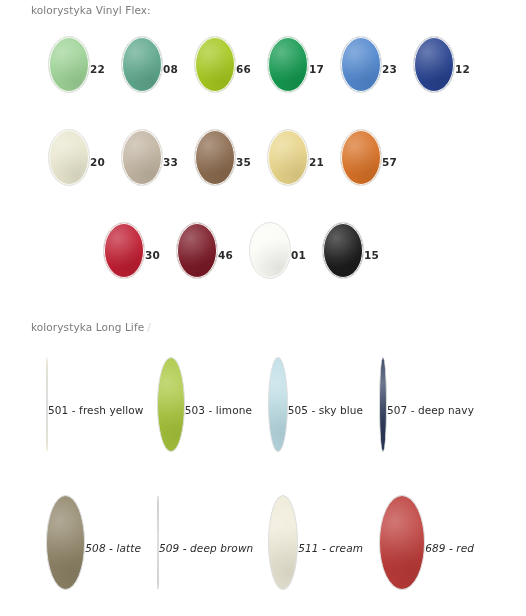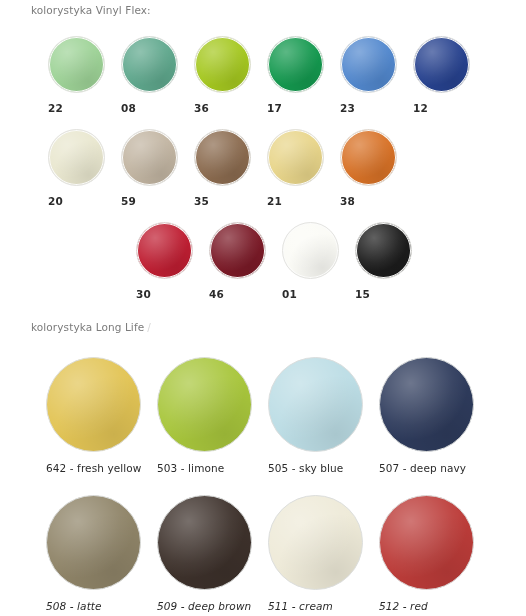--- a/index.html
+++ b/index.html
@@ -38,21 +38,22 @@
   }
 
   
   .swatch-row {
     position: absolute;
     display: flex;
   }
 
   .swatch {
     display: flex;
-    flex-direction: column;
+    flex-direction: row;
+    align-items: center;
   }
 
   .disc {
     border-radius: 50%;
     box-sizing: border-box;
     background-repeat: no-repeat;
   }
 
   
   .sm .disc {
@@ -79,21 +80,21 @@
     margin-top: 10px;
     font-size: 10.5px;
     color: #2b2b2b;
     letter-spacing: 0.1px;
     white-space: nowrap;
   }
 
   
   .row-v1 { left: 48px; top: 36px; }
   .row-v2 { left: 48px; top: 129px; }
-  .row-v3 { left: 136px; top: 222px; }
+  .row-v3 { left: 103px; top: 222px; }
   .row-v1 .swatch, .row-v2 .swatch, .row-v3 .swatch {
     width: 57px;
     margin-right: 16px;
   }
 
   
   .row-l1 { left: 46px; top: 357px; }
   .row-l2 { left: 46px; top: 495px; font-style: italic; }
   .row-l1 .swatch, .row-l2 .swatch {
     width: 95px;
@@ -113,21 +114,21 @@
     <div class="swatch">
       <div class="disc" style="background: radial-gradient(circle at 33% 27%, rgba(255, 255, 255, 0.3), rgba(255, 255, 255, 0.06) 46%, rgba(255, 255, 255, 0) 62%), radial-gradient(circle at 72% 82%, rgba(0, 0, 0, 0.1), rgba(0, 0, 0, 0) 58%), rgb(158, 211, 151);"></div>
       <div class="caption">22</div>
     </div>
     <div class="swatch">
       <div class="disc" style="background: radial-gradient(circle at 33% 27%, rgba(255, 255, 255, 0.3), rgba(255, 255, 255, 0.06) 46%, rgba(255, 255, 255, 0) 62%), radial-gradient(circle at 72% 82%, rgba(0, 0, 0, 0.1), rgba(0, 0, 0, 0) 58%), rgb(95, 168, 141);"></div>
       <div class="caption">08</div>
     </div>
     <div class="swatch">
       <div class="disc" style="background: radial-gradient(circle at 33% 27%, rgba(255, 255, 255, 0.3), rgba(255, 255, 255, 0.06) 46%, rgba(255, 255, 255, 0) 62%), radial-gradient(circle at 72% 82%, rgba(0, 0, 0, 0.1), rgba(0, 0, 0, 0) 58%), rgb(165, 200, 32);"></div>
-      <div class="caption">36</div>
+      <div class="caption">66</div>
     </div>
     <div class="swatch">
       <div class="disc" style="background: radial-gradient(circle at 33% 27%, rgba(255, 255, 255, 0.3), rgba(255, 255, 255, 0.06) 46%, rgba(255, 255, 255, 0) 62%), radial-gradient(circle at 72% 82%, rgba(0, 0, 0, 0.1), rgba(0, 0, 0, 0) 58%), rgb(20, 153, 79);"></div>
       <div class="caption">17</div>
     </div>
     <div class="swatch">
       <div class="disc" style="background: radial-gradient(circle at 33% 27%, rgba(255, 255, 255, 0.3), rgba(255, 255, 255, 0.06) 46%, rgba(255, 255, 255, 0) 62%), radial-gradient(circle at 72% 82%, rgba(0, 0, 0, 0.1), rgba(0, 0, 0, 0) 58%), rgb(82, 136, 206);"></div>
       <div class="caption">23</div>
     </div>
     <div class="swatch">
@@ -136,33 +137,33 @@
     </div>
   </div>
 
   <div class="swatch-row sm row-v2">
     <div class="swatch">
       <div class="disc" style="background: radial-gradient(circle at 33% 27%, rgba(255, 255, 255, 0.3), rgba(255, 255, 255, 0.06) 46%, rgba(255, 255, 255, 0) 62%), radial-gradient(circle at 72% 82%, rgba(0, 0, 0, 0.1), rgba(0, 0, 0, 0) 58%), rgb(233, 231, 207);"></div>
       <div class="caption">20</div>
     </div>
     <div class="swatch">
       <div class="disc" style="background: radial-gradient(circle at 33% 27%, rgba(255, 255, 255, 0.3), rgba(255, 255, 255, 0.06) 46%, rgba(255, 255, 255, 0) 62%), radial-gradient(circle at 72% 82%, rgba(0, 0, 0, 0.1), rgba(0, 0, 0, 0) 58%), rgb(194, 181, 162);"></div>
-      <div class="caption">59</div>
+      <div class="caption">33</div>
     </div>
     <div class="swatch">
       <div class="disc" style="background: radial-gradient(circle at 33% 27%, rgba(255, 255, 255, 0.3), rgba(255, 255, 255, 0.06) 46%, rgba(255, 255, 255, 0) 62%), radial-gradient(circle at 72% 82%, rgba(0, 0, 0, 0.1), rgba(0, 0, 0, 0) 58%), rgb(139, 107, 79);"></div>
       <div class="caption">35</div>
     </div>
     <div class="swatch">
       <div class="disc" style="background: radial-gradient(circle at 33% 27%, rgba(255, 255, 255, 0.3), rgba(255, 255, 255, 0.06) 46%, rgba(255, 255, 255, 0) 62%), radial-gradient(circle at 72% 82%, rgba(0, 0, 0, 0.1), rgba(0, 0, 0, 0) 58%), rgb(232, 213, 138);"></div>
       <div class="caption">21</div>
     </div>
     <div class="swatch">
       <div class="disc" style="background: radial-gradient(circle at 33% 27%, rgba(255, 255, 255, 0.3), rgba(255, 255, 255, 0.06) 46%, rgba(255, 255, 255, 0) 62%), radial-gradient(circle at 72% 82%, rgba(0, 0, 0, 0.1), rgba(0, 0, 0, 0) 58%), rgb(216, 114, 39);"></div>
-      <div class="caption">38</div>
+      <div class="caption">57</div>
     </div>
   </div>
 
   <div class="swatch-row sm row-v3">
     <div class="swatch">
       <div class="disc" style="background: radial-gradient(circle at 33% 27%, rgba(255, 255, 255, 0.3), rgba(255, 255, 255, 0.06) 46%, rgba(255, 255, 255, 0) 62%), radial-gradient(circle at 72% 82%, rgba(0, 0, 0, 0.1), rgba(0, 0, 0, 0) 58%), rgb(191, 30, 50);"></div>
       <div class="caption">30</div>
     </div>
     <div class="swatch">
       <div class="disc" style="background: radial-gradient(circle at 33% 27%, rgba(255, 255, 255, 0.3), rgba(255, 255, 255, 0.06) 46%, rgba(255, 255, 255, 0) 62%), radial-gradient(circle at 72% 82%, rgba(0, 0, 0, 0.1), rgba(0, 0, 0, 0) 58%), rgb(123, 26, 39);"></div>
@@ -178,21 +179,21 @@
     </div>
   </div>
 
   <div class="section-title longlife">
     <span>kolorystyka Long Life</span><span class="title-tail">/</span>
   </div>
 
   <div class="swatch-row lg row-l1">
     <div class="swatch">
       <div class="disc" style="background: radial-gradient(circle at 33% 27%, rgba(255, 255, 255, 0.3), rgba(255, 255, 255, 0.06) 46%, rgba(255, 255, 255, 0) 62%), radial-gradient(circle at 72% 82%, rgba(0, 0, 0, 0.1), rgba(0, 0, 0, 0) 58%), rgb(226, 196, 85);"></div>
-      <div class="caption">642 - fresh yellow</div>
+      <div class="caption">501 - fresh yellow</div>
     </div>
     <div class="swatch">
       <div class="disc" style="background: radial-gradient(circle at 33% 27%, rgba(255, 255, 255, 0.3), rgba(255, 255, 255, 0.06) 46%, rgba(255, 255, 255, 0) 62%), radial-gradient(circle at 72% 82%, rgba(0, 0, 0, 0.1), rgba(0, 0, 0, 0) 58%), rgb(168, 198, 60);"></div>
       <div class="caption">503 - limone</div>
     </div>
     <div class="swatch">
       <div class="disc" style="background: radial-gradient(circle at 33% 27%, rgba(255, 255, 255, 0.3), rgba(255, 255, 255, 0.06) 46%, rgba(255, 255, 255, 0) 62%), radial-gradient(circle at 72% 82%, rgba(0, 0, 0, 0.1), rgba(0, 0, 0, 0) 58%), rgb(188, 221, 229);"></div>
       <div class="caption">505 - sky blue</div>
     </div>
     <div class="swatch">
@@ -209,17 +210,17 @@
     <div class="swatch">
       <div class="disc" style="background: radial-gradient(circle at 33% 27%, rgba(255, 255, 255, 0.3), rgba(255, 255, 255, 0.06) 46%, rgba(255, 255, 255, 0) 62%), radial-gradient(circle at 72% 82%, rgba(0, 0, 0, 0.1), rgba(0, 0, 0, 0) 58%), rgb(61, 49, 43);"></div>
       <div class="caption">509 - deep brown</div>
     </div>
     <div class="swatch">
       <div class="disc" style="background: radial-gradient(circle at 33% 27%, rgba(255, 255, 255, 0.3), rgba(255, 255, 255, 0.06) 46%, rgba(255, 255, 255, 0) 62%), radial-gradient(circle at 72% 82%, rgba(0, 0, 0, 0.1), rgba(0, 0, 0, 0) 58%), rgb(238, 234, 216);"></div>
       <div class="caption">511 - cream</div>
     </div>
     <div class="swatch">
       <div class="disc" style="background: radial-gradient(circle at 33% 27%, rgba(255, 255, 255, 0.3), rgba(255, 255, 255, 0.06) 46%, rgba(255, 255, 255, 0) 62%), radial-gradient(circle at 72% 82%, rgba(0, 0, 0, 0.1), rgba(0, 0, 0, 0) 58%), rgb(188, 60, 57);"></div>
-      <div class="caption">512 - red</div>
+      <div class="caption">689 - red</div>
     </div>
   </div>
 
 </div>
 
 </body></html>

